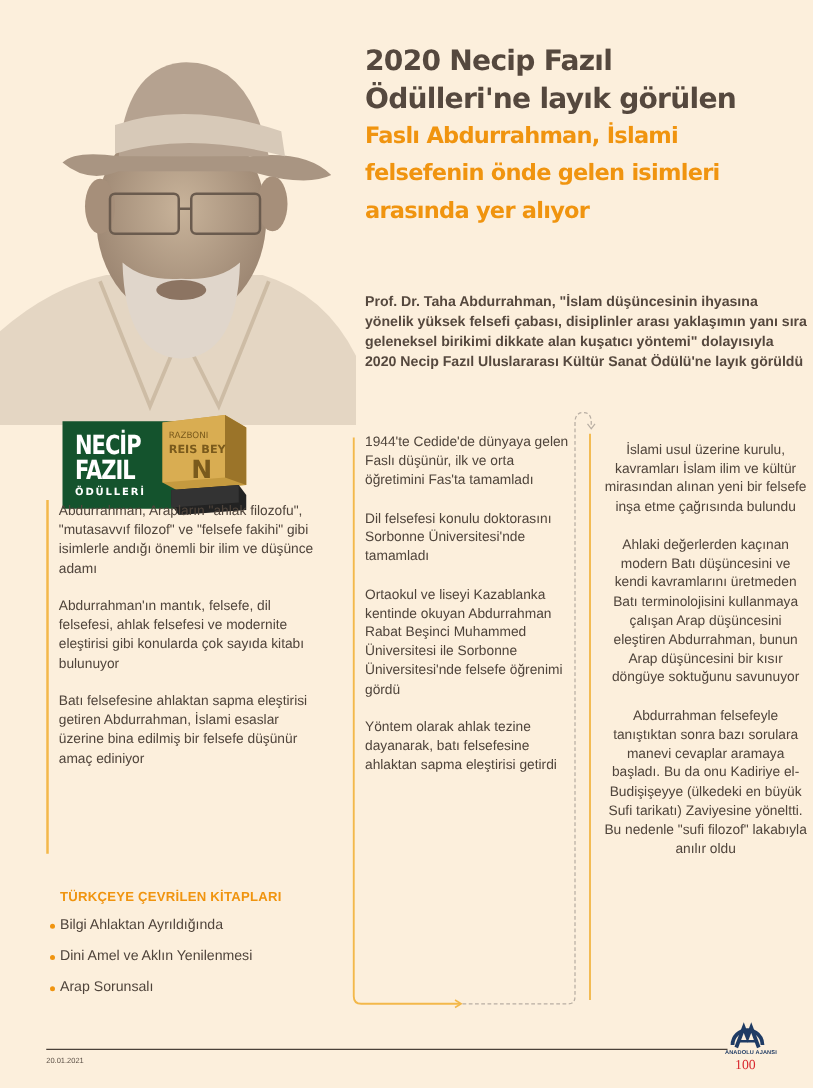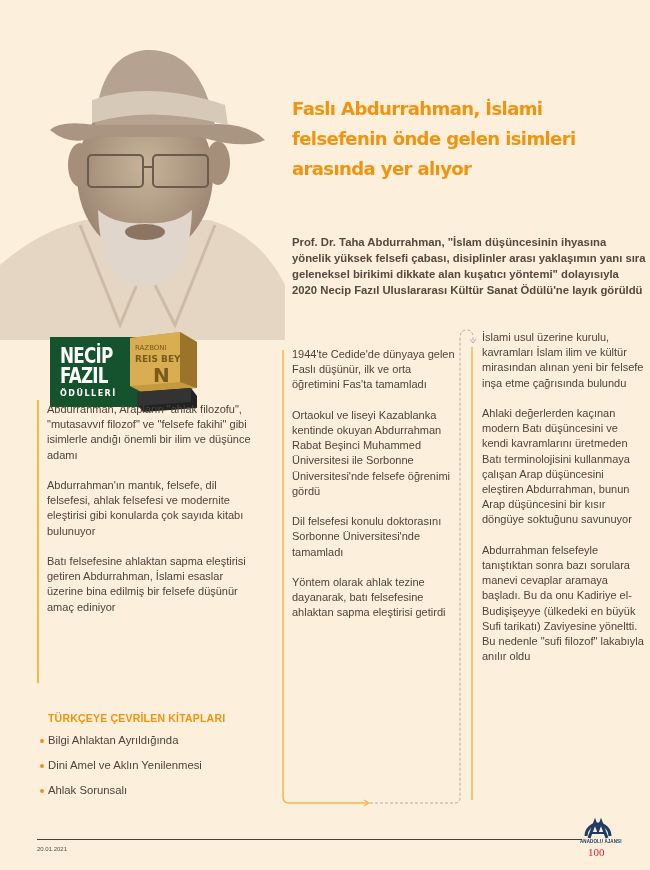--- a/index.html
+++ b/index.html
@@ -62,21 +62,21 @@
     .col p:last-child { margin-bottom: 0; }
 
     .col-left { left: 47px; top: 402px; width: 215px; }
     .col-left-bar {
       position: absolute; left: 37px; top: 400px; width: 2px; height: 140px;
       background: #f3b84a;
     }
     .col-left-bar.b2 { top: 400px; height: 283px; }
 
     .col-mid { left: 292px; top: 347px; width: 165px; }
-    .col-right { left: 482px; top: 330px; width: 165px; }
+    .col-right { left: 482px; top: 353px; width: 165px; text-align: center; }
 
     .connector { position: absolute; left: 0; top: 0; width: 650px; height: 870px; pointer-events: none; }
 
     .books-title {
       position: absolute; left: 48px; top: 712px;
       font-size: 10.5px; font-weight: bold; color: #f0940f; letter-spacing: 0.2px;
     }
     .books { position: absolute; left: 40px; top: 733px; width: 230px; list-style: none; }
     .books li {
       font-size: 11.3px; line-height: 15px; margin-bottom: 10px; color: #4f443b;
@@ -155,20 +155,24 @@
       <polygon points="5,8 55,2 55,52 5,56" fill="#d9ad52"></polygon>
       <polygon points="55,2 72,12 72,58 55,52" fill="#9b7429"></polygon>
       <text x="10" y="20" font-size="7" fill="#7a5a1c" font-family="DejaVu Sans, sans-serif">RAZBONI</text>
       <text x="10" y="32" font-size="9" fill="#7a5a1c" font-family="DejaVu Sans, sans-serif" font-weight="bold">REIS BEY</text>
       <text x="28" y="52" font-size="20" fill="#7a5a1c" font-family="DejaVu Sans, sans-serif" font-weight="bold">N</text>
       <polygon points="12,62 66,58 72,66 72,78 18,82 12,74" fill="#222"></polygon>
       <polygon points="12,62 66,58 66,72 12,76" fill="#333"></polygon>
     </svg>
   </div>
 
+  <h1 class="title-dark">
+    <span>2020 Necip Fazıl</span><br>
+    <span>Ödülleri'ne layık görülen</span>
+  </h1>
   <h2 class="title-orange">Faslı Abdurrahman, İslami felsefenin önde gelen isimleri arasında yer alıyor</h2>
   <p class="lead">Prof. Dr. Taha Abdurrahman, "İslam düşüncesinin ihyasına yönelik yüksek felsefi çabası, disiplinler arası yaklaşımın yanı sıra geleneksel birikimi dikkate alan kuşatıcı yöntemi" dolayısıyla 2020 Necip Fazıl Uluslararası Kültür Sanat Ödülü'ne layık görüldü</p>
 
   <div class="col-left-bar b2"></div>
   <div class="col col-left">
     <p>Abdurrahman, Arapların "ahlak filozofu", "mutasavvıf filozof" ve "felsefe fakihi" gibi isimlerle andığı önemli bir ilim ve düşünce adamı</p>
     <p>Abdurrahman'ın mantık, felsefe, dil felsefesi, ahlak felsefesi ve modernite eleştirisi gibi konularda çok sayıda kitabı bulunuyor</p>
     <p>Batı felsefesine ahlaktan sapma eleştirisi getiren Abdurrahman, İslami esaslar üzerine bina edilmiş bir felsefe düşünür amaç ediniyor</p>
   </div>
 
@@ -177,39 +181,39 @@
     <li>
         <span class="dot"></span>
         <span>Bilgi Ahlaktan Ayrıldığında</span>
       </li>
     <li>
         <span class="dot"></span>
         <span>Dini Amel ve Aklın Yenilenmesi</span>
       </li>
     <li>
         <span class="dot"></span>
-        <span>Ahlak Sorunsalı</span>
+        <span>Arap Sorunsalı</span>
       </li>
   </ul>
 
   <svg class="connector" viewBox="0 0 650 870">
 
     <path d="M283 350 L283 797 Q283 803 289 803 L368 803" fill="none" stroke="#f3b84a" stroke-width="1.5"></path>
     <path d="M364 800 L369 803 L364 806" fill="none" stroke="#f3b84a" stroke-width="1.2"></path>
 
     <path d="M370 803 L455 803 Q460 803 460 797 L460 338 Q460 330 467 330 Q473 330 473 338 L473 342" fill="none" stroke="#b8aea3" stroke-width="1" stroke-dasharray="3,2"></path>
     <path d="M470 339 L473 343 L476 339" fill="none" stroke="#b8aea3" stroke-width="1"></path>
 
     <path d="M472 347 L472 800" fill="none" stroke="#f3b84a" stroke-width="1.5"></path>
   </svg>
 
   <div class="col col-mid">
     <p>1944'te Cedide'de dünyaya gelen Faslı düşünür, ilk ve orta öğretimini Fas'ta tamamladı</p>
+    <p>Dil felsefesi konulu doktorasını Sorbonne Üniversitesi'nde tamamladı</p>
     <p>Ortaokul ve liseyi Kazablanka kentinde okuyan Abdurrahman Rabat Beşinci Muhammed Üniversitesi ile Sorbonne Üniversitesi'nde felsefe öğrenimi gördü</p>
-    <p>Dil felsefesi konulu doktorasını Sorbonne Üniversitesi'nde tamamladı</p>
     <p>Yöntem olarak ahlak tezine dayanarak, batı felsefesine ahlaktan sapma eleştirisi getirdi</p>
   </div>
 
   <div class="col col-right">
     <p>İslami usul üzerine kurulu, kavramları İslam ilim ve kültür mirasından alınan yeni bir felsefe inşa etme çağrısında bulundu</p>
     <p>Ahlaki değerlerden kaçınan modern Batı düşüncesini ve kendi kavramlarını üretmeden Batı terminolojisini kullanmaya çalışan Arap düşüncesini eleştiren Abdurrahman, bunun Arap düşüncesini bir kısır döngüye soktuğunu savunuyor</p>
     <p>Abdurrahman felsefeyle tanıştıktan sonra bazı sorulara manevi cevaplar aramaya başladı. Bu da onu Kadiriye el-Budişişeyye (ülkedeki en büyük Sufi tarikatı) Zaviyesine yöneltti. Bu nedenle "sufi filozof" lakabıyla anılır oldu</p>
   </div>
 
   <div class="footer-line"></div>

